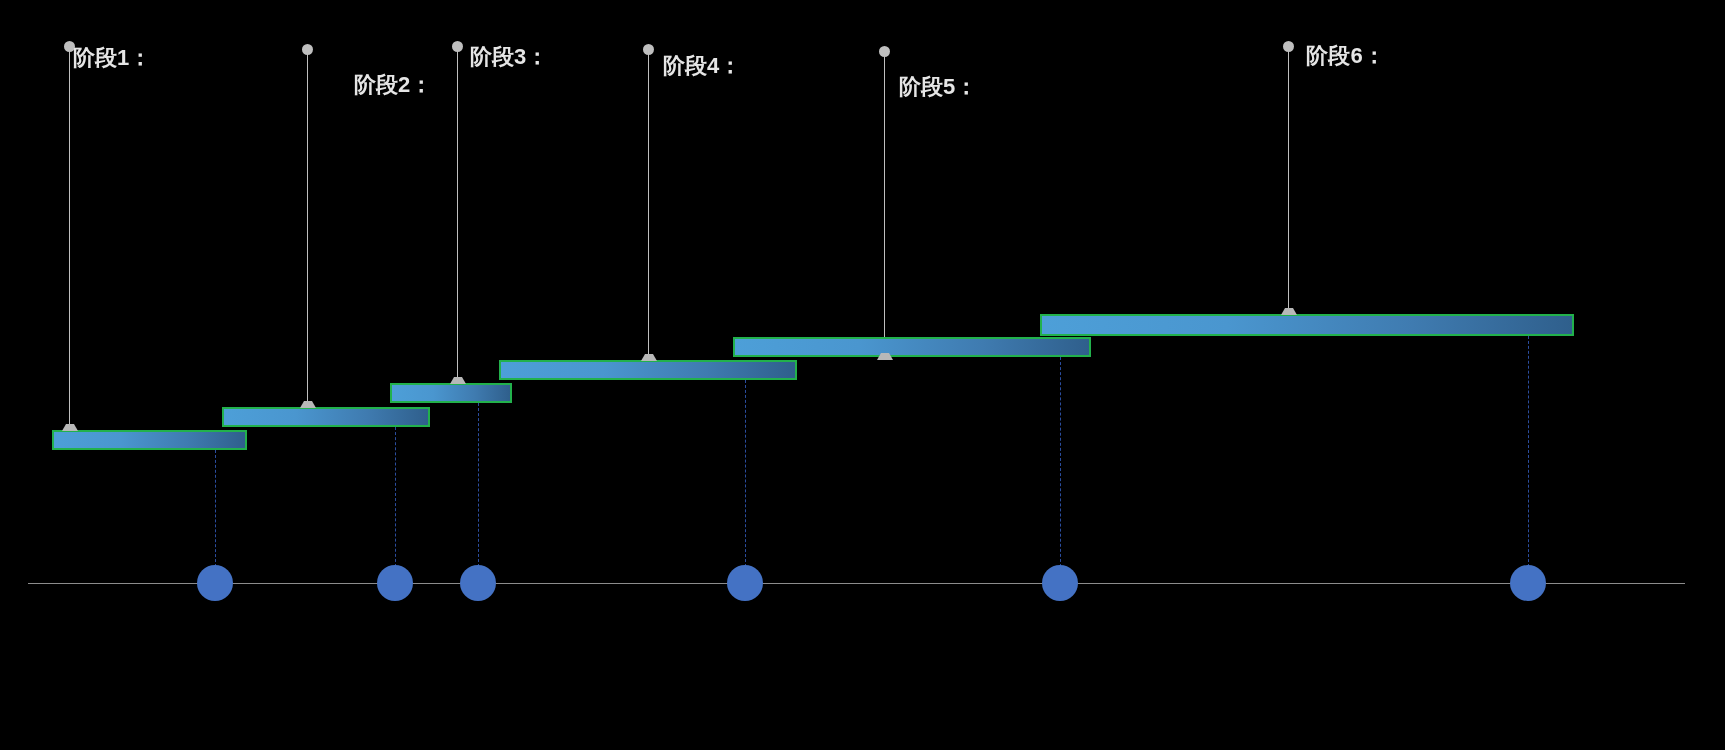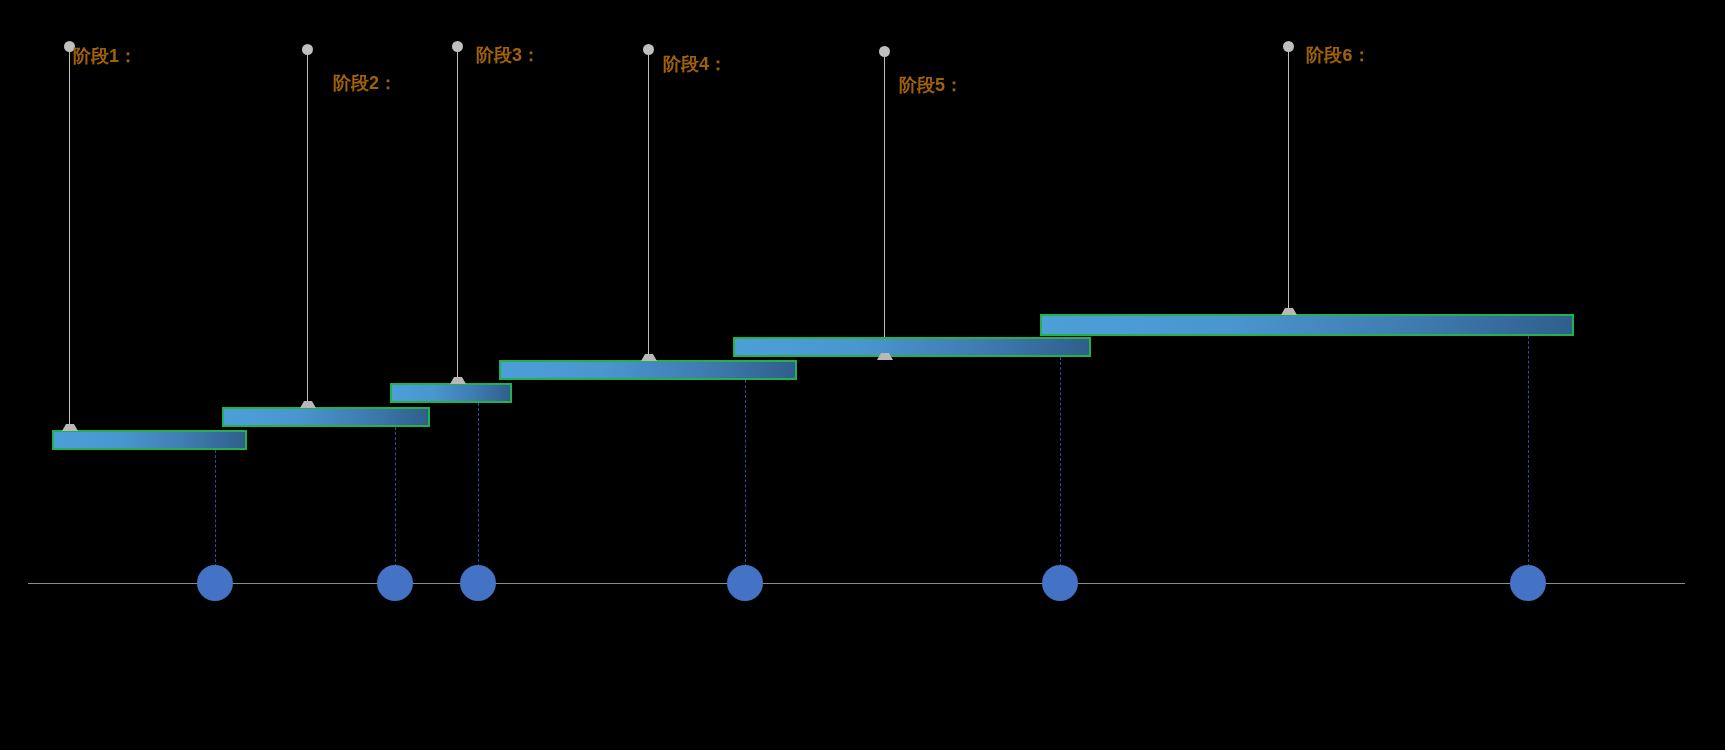--- a/index.html
+++ b/index.html
@@ -24,22 +24,22 @@
   }
   .pin-dot {
     position: absolute;
     width: 11px;
     height: 11px;
     border-radius: 50%;
     background: #bfbfbf;
   }
   .stage-label {
     position: absolute;
-    color: #a16207;
-    font-size: 18px;
+    color: #e5e5e5;
+    font-size: 22px;
     font-weight: bold;
     white-space: nowrap;
     letter-spacing: 0px;
     line-height: 1;
   }
 
   
   .bar {
     position: absolute;
     box-sizing: border-box;
@@ -86,22 +86,22 @@
   <div class="pin-line" style="left:1288px;top:50px;  height:266px;"></div>
 
   <div class="pin-dot" style="left:64px;   top:41px;"></div>
   <div class="pin-dot" style="left:302px;  top:44px;"></div>
   <div class="pin-dot" style="left:452px;  top:41px;"></div>
   <div class="pin-dot" style="left:643px;  top:44px;"></div>
   <div class="pin-dot" style="left:879px;  top:46px;"></div>
   <div class="pin-dot" style="left:1283px; top:41px;"></div>
 
   <div class="stage-label" style="left:73px;   top:47px;">阶段1：</div>
-  <div class="stage-label" style="left:333px;  top:74px;">阶段2：</div>
-  <div class="stage-label" style="left:470px;  top:46px;margin-left:6px;">阶段3：</div>
+  <div class="stage-label" style="left:354px;  top:74px;">阶段2：</div>
+  <div class="stage-label" style="left:470px;  top:46px;">阶段3：</div>
   <div class="stage-label" style="left:663px;  top:55px;">阶段4：</div>
   <div class="stage-label" style="left:899px;  top:76px;text-align:center;">阶段5：</div>
   <div class="stage-label" style="left:1306px; top:47px;font-family:Liberation Mono, monospace;">阶段6：</div>
 
   <div class="drop-line" style="left:215px;  top:450px; height:117px;"></div>
   <div class="drop-line" style="left:395px;  top:427px; height:140px;"></div>
   <div class="drop-line" style="left:478px;  top:403px; height:164px;"></div>
   <div class="drop-line" style="left:745px;  top:380px; height:187px;"></div>
   <div class="drop-line" style="left:1060px; top:357px; height:210px;"></div>
   <div class="drop-line" style="left:1528px; top:336px; height:231px;"></div>

